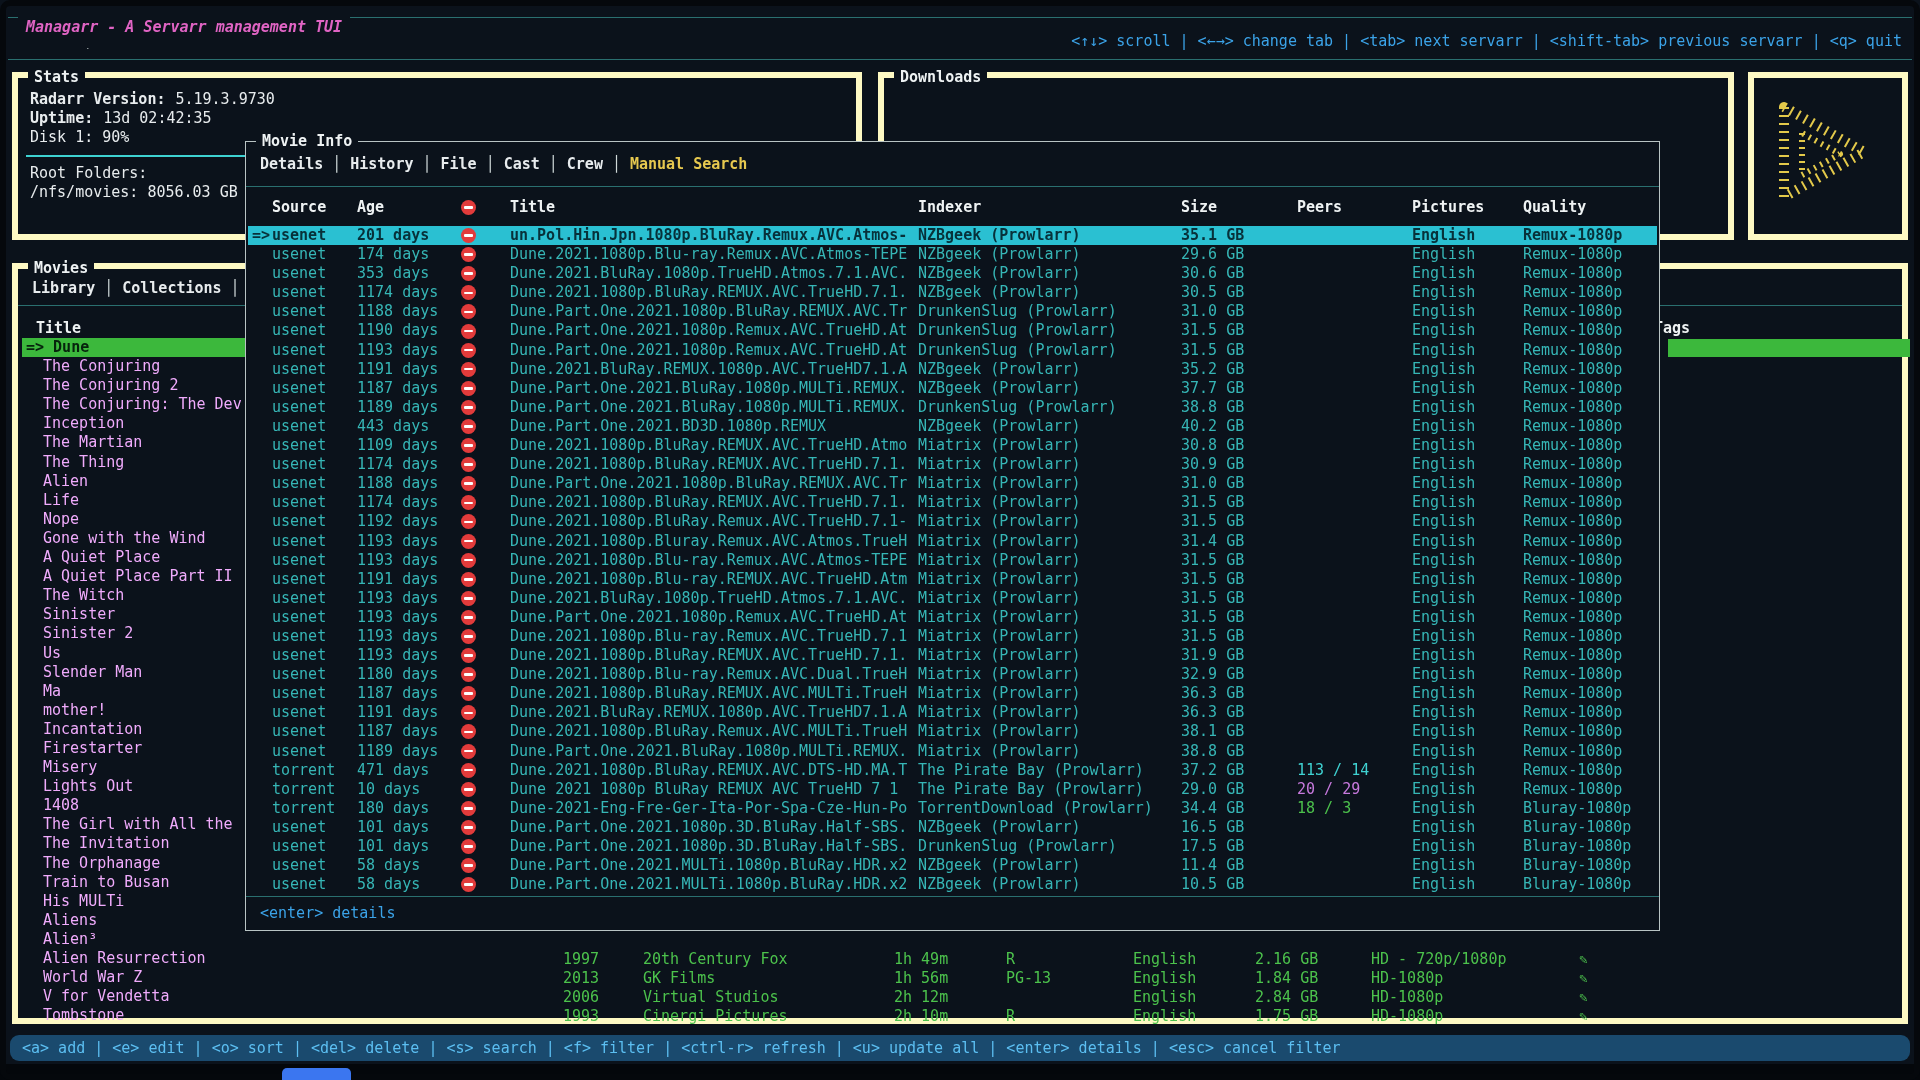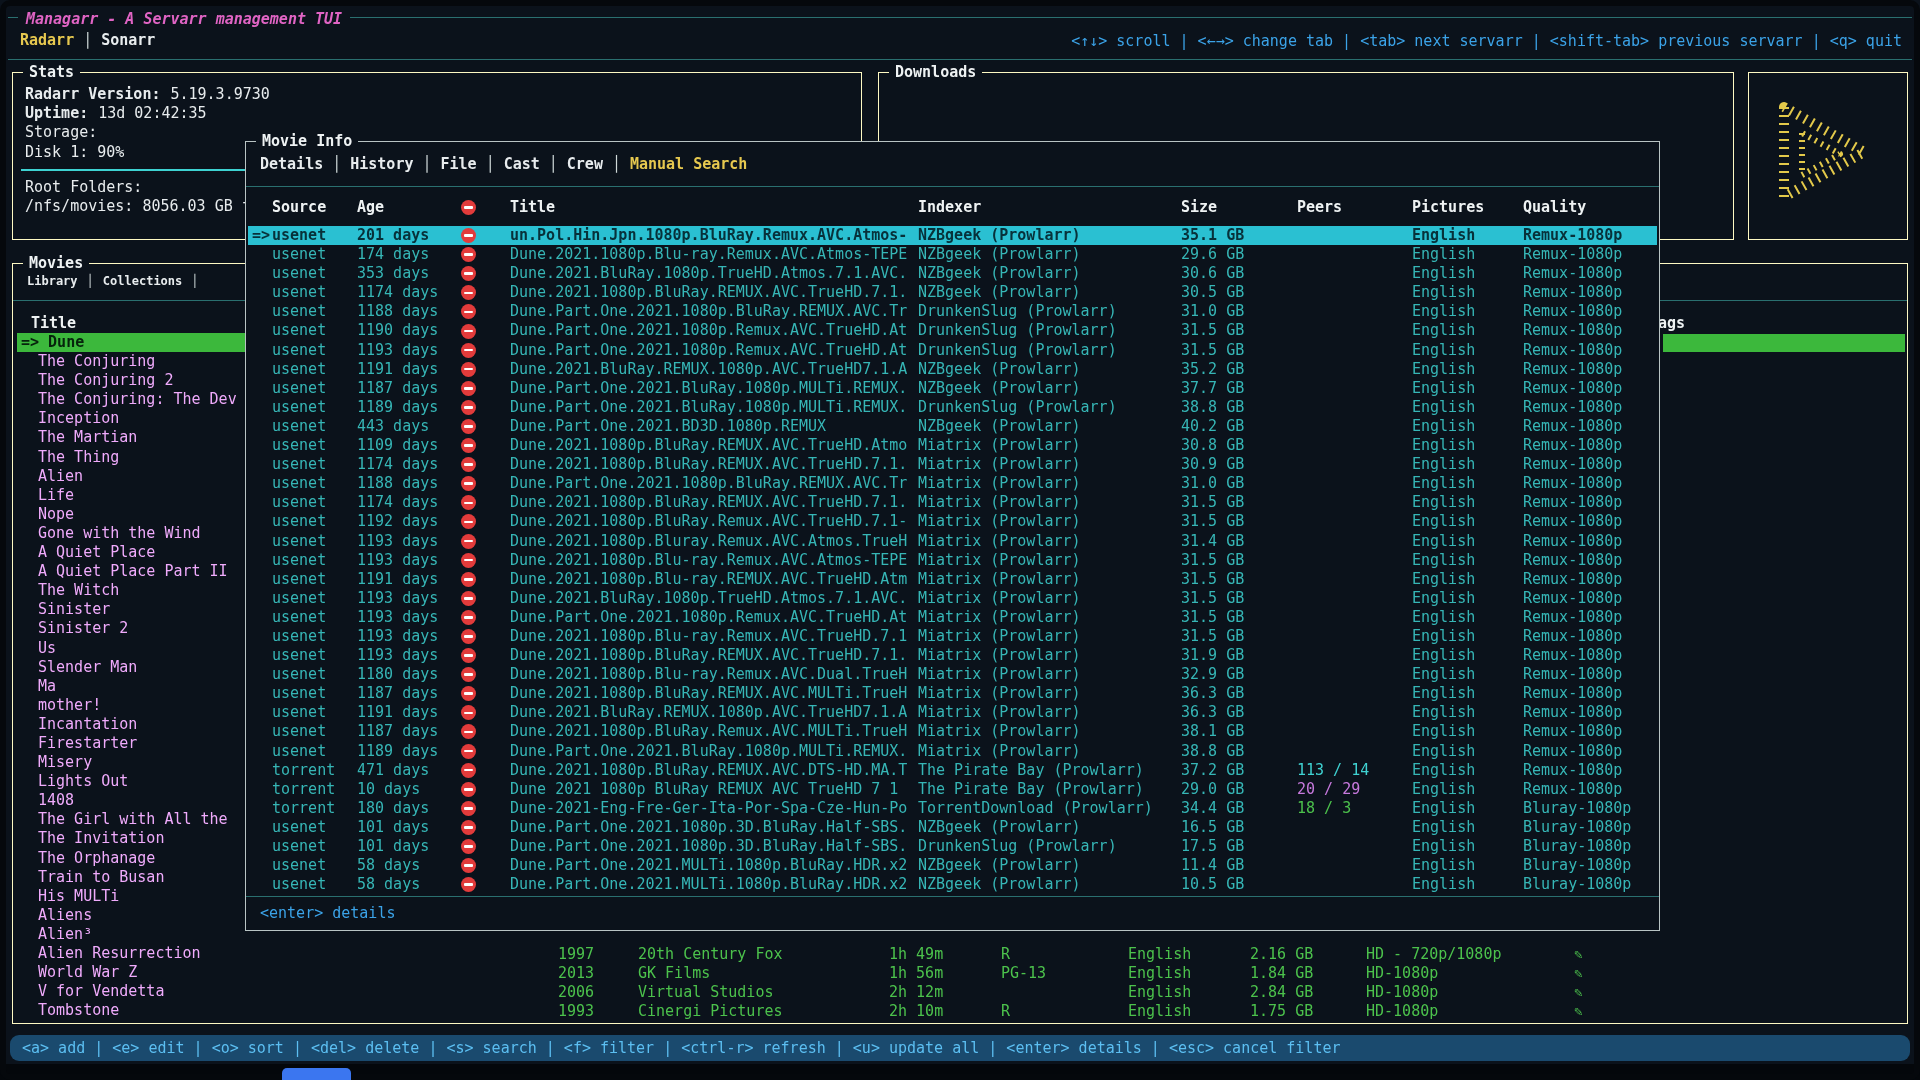--- a/index.html
+++ b/index.html
@@ -8,49 +8,49 @@
     background:#0b121b;
     font-family:"DejaVu Sans Mono","Liberation Mono",monospace;
     color:#e8ecee;
     position:relative;
   }
   .hline { position:absolute; height:1px; background:#2a6f6f; }
 
   
   .top-line { left:8px; right:8px; top:17px; }
   .app-title {
-    position:absolute; left:18px; top:6px; padding:4px 8px;
+    position:absolute; left:18px; top:6px; padding:12px 8px;
     background:#0b121b; color:#e064c4; font-weight:bold; font-style:italic; font-size:15px;
     white-space:nowrap; z-index:2;
   }
   .servarr-tabs { position:absolute; left:20px; top:31px; font-size:15px; white-space:nowrap; }
   .servarr-tab { color:#e8ecee; font-weight:bold; }
   .servarr-tab.active { color:#e6c84f; }
   .sep { color:#cfd8d8; margin:0 9px; }
   .top-keys { position:absolute; right:18px; top:32px; color:#3ba3e8; font-size:15px; white-space:nowrap; }
   .tabs-underline { left:8px; right:8px; top:59px; }
 
   
-  .tui-box { position:absolute; border:1px solid #fef9c3; background:#0b121b; }
+  .tui-box { position:absolute; border:6px solid #fef9c3; background:#0b121b; }
   .box-title {
     position:absolute; top:-10px; left:10px; padding:0 6px; background:#0b121b;
     color:#eef2f3; font-weight:bold; font-size:15px; white-space:nowrap;
   }
   .stats-box { left:12px; top:72px; width:850px; height:168px; padding:12px 12px 0 12px; }
   .stats-line { font-size:15px; line-height:19.2px; color:#e8ecee; white-space:nowrap; }
   .stats-line .b { font-weight:bold; }
   .stats-line .v { margin-left:10px; }
   .gauge { width:255px; height:2px; background:#3ed2d2; margin:7px 0 7px -4px; }
 
   .downloads-box { left:878px; top:72px; width:856px; height:168px; }
   .logo-box { left:1748px; top:72px; width:160px; height:168px; display:flex; align-items:center; justify-content:center; }
 
   
   .movies-box { left:12px; top:263px; width:1896px; height:761px; }
-  .movies-tabs { position:absolute; left:14px; top:10px; font-size:12px; white-space:nowrap; }
+  .movies-tabs { position:absolute; left:14px; top:10px; font-size:15px; white-space:nowrap; }
   .movies-tab { color:#e8ecee; font-weight:bold; }
   .movies-tabs-line { left:0; right:0; top:36px; }
   .col-header { position:absolute; top:50px; font-weight:bold; font-size:15px; color:#eef2f3; }
   .col-header.title { left:18px; }
   .col-header.tags { left:1636px; }
   .movie-list { position:absolute; left:4px; top:69px; width:236px; }
   .movie-item {
     height:19.1px; line-height:19.1px; padding-left:21px; font-size:15px; color:#f0abfc;
     white-space:nowrap; overflow:hidden;
   }
@@ -108,21 +108,20 @@
 <div class="hline top-line"></div>
 <div class="app-title">Managarr - A Servarr management TUI</div>
 <div class="servarr-tabs" id="servarr-tabs"><span class="servarr-tab active">Radarr</span><span class="sep">│</span><span class="servarr-tab">Sonarr</span></div>
 <div class="top-keys">&lt;↑↓&gt; scroll | &lt;←→&gt; change tab | &lt;tab&gt; next servarr | &lt;shift-tab&gt; previous servarr | &lt;q&gt; quit</div>
 <div class="hline tabs-underline"></div>
 
 <div class="tui-box stats-box">
   <span class="box-title">Stats</span>
   <div class="stats-line"><span class="b">Radarr Version:</span><span class="v">5.19.3.9730</span></div>
   <div class="stats-line"><span class="b">Uptime:</span><span class="v">13d 02:42:35</span></div>
-  <div class="stats-line b">Storage:</div>
   <div class="stats-line">Disk 1: 90%</div>
   <div class="gauge"></div>
   <div class="stats-line b">Root Folders:</div>
   <div class="stats-line">/nfs/movies: 8056.03 GB f</div>
 </div>
 
 <div class="tui-box downloads-box">
   <span class="box-title">Downloads</span>
 </div>
 

